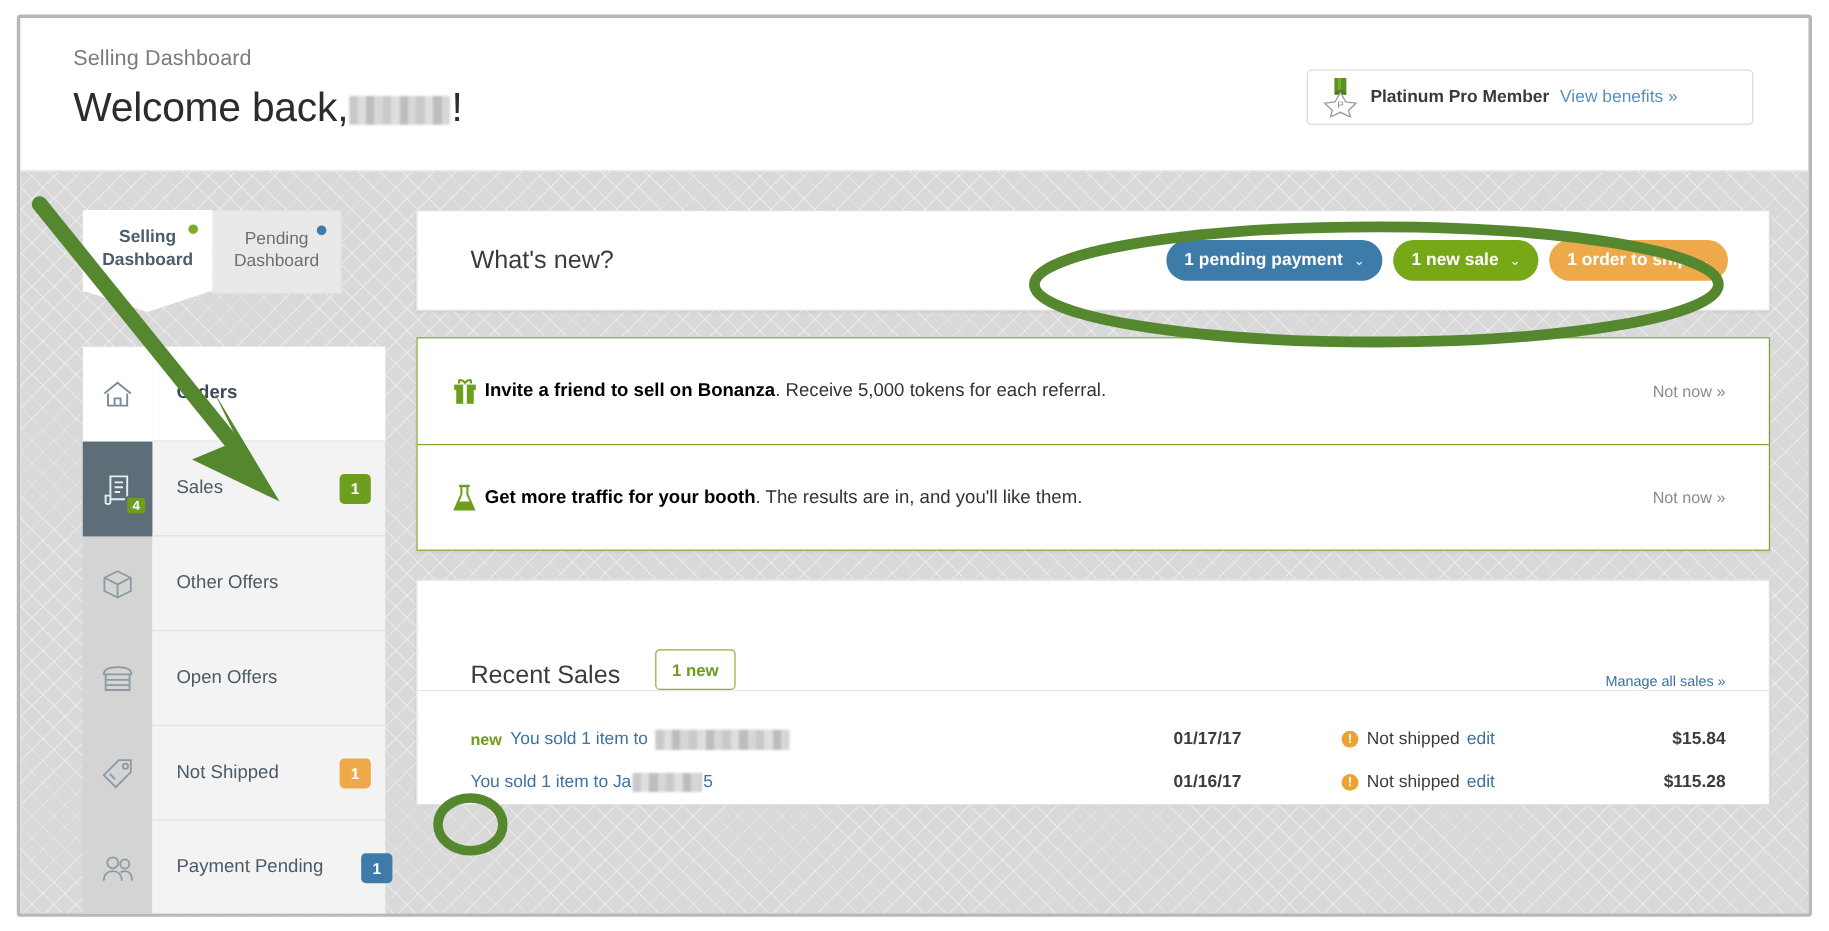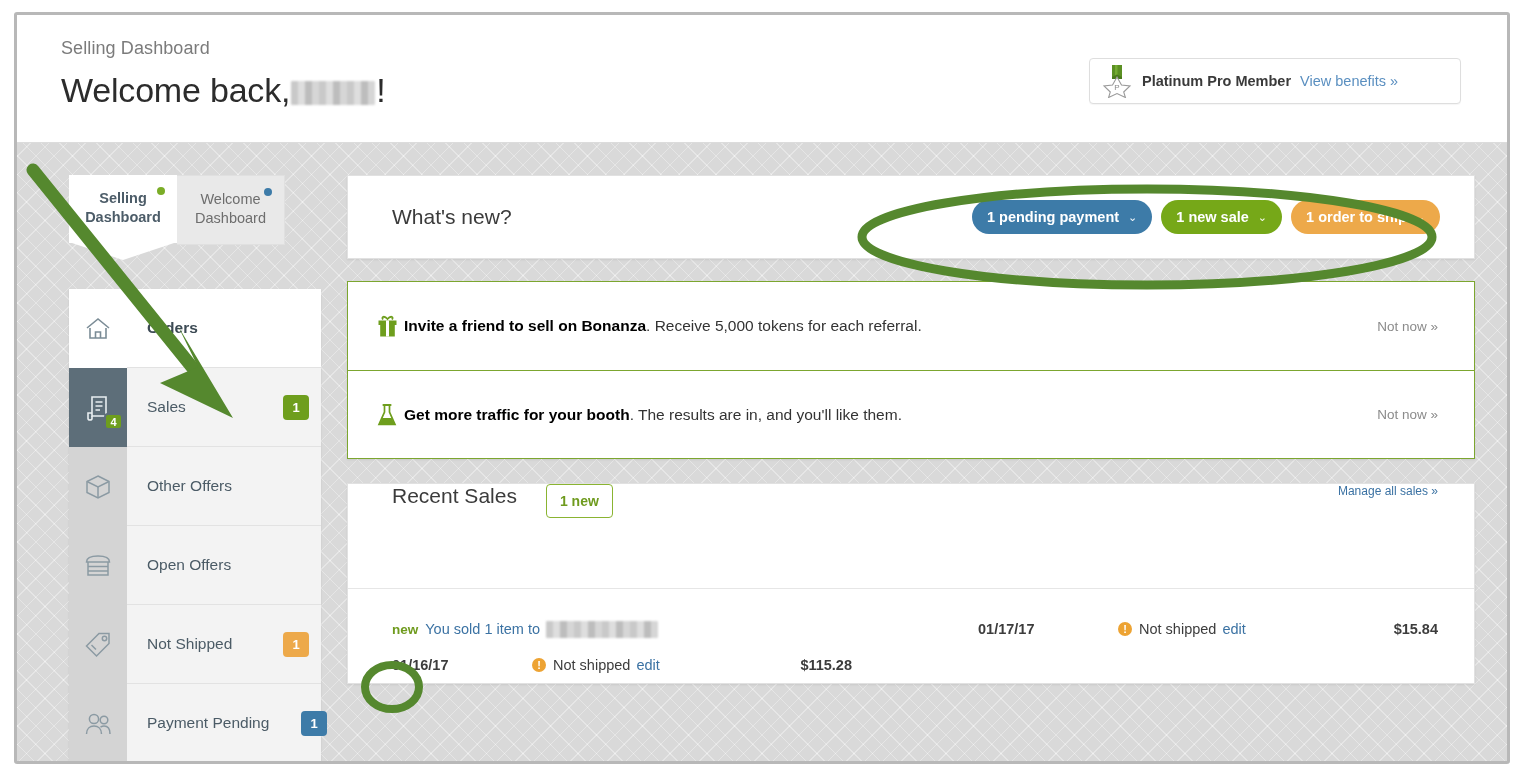--- a/index.html
+++ b/index.html
@@ -217,22 +217,22 @@
   }
   .promo-row + .promo-row { border-top: 1px solid #7ca62f; }
   .promo-icon { width: 34px; flex: 0 0 34px; display: flex; justify-content: center; }
   .promo-text { flex: 1 1 auto; font-size: 15.5px; color: #333; }
   .promo-text .lnk { color: #000000; font-weight: bold; cursor: pointer; }
   .not-now { font-size: 13.5px; color: #8b8b8b; white-space: nowrap; cursor: pointer; }
 
   
   .sales { margin-top: 24px; }
   .sales-head {
-    height: 105px;
-    display: flex; align-items: flex-start;
+    height: 92px;
+    display: flex; align-items: flex-end;
     padding: 0 36px 0 44px;
     border-bottom: 1px solid #e6e6e6;
   }
   .sales-head h2 { font-size: 21px; font-weight: 400; color: #3b3b3b; }
   .new-chip {
     margin-left: 29px;
     border: 1px solid #8ab431; border-radius: 4px;
     color: #6f9b1e; font-size: 14px; font-weight: bold;
     padding: 8px 13px;
     cursor: pointer;
@@ -290,21 +290,21 @@
     <div class="body-area">
 
       <div class="tabs">
         <div class="tab active">
           <span class="tab-dot green"></span>
           <span class="lbl-line">Selling</span>
           <span class="lbl-line">Dashboard</span>
         </div>
         <div class="tab inactive">
           <span class="tab-dot blue"></span>
-          <span class="lbl-line">Welcome</span>
+          <span class="lbl-line">Pending</span>
           <span class="lbl-line">Dashboard</span>
         </div>
       </div>
 
       <div class="leftnav">
         <div class="nav-icons">
 
           <div class="icon-cell first">
             <svg width="28" height="26" viewBox="0 0 28 26" fill="none" stroke="#7b8c96" stroke-width="1.6">
               <path d="M3 12 L14 3 L25 12"></path>
@@ -449,20 +449,25 @@
             <span class="sale-date">01/17/17</span>
             <span class="sale-status">
               <span class="warn-ico">!</span>
               <span>Not shipped</span>
               <span class="edit-link">edit</span>
             </span>
             <span class="sale-amount">$15.84</span>
           </div>
 
           <div class="sale-row">
+            <span class="sale-desc">
+              <span>You sold 1 item to Ja</span>
+                <span class="redact buyer2"></span>
+                <span>5</span>
+            </span>
             <span class="sale-date">01/16/17</span>
             <span class="sale-status">
               <span class="warn-ico">!</span>
               <span>Not shipped</span>
               <span class="edit-link">edit</span>
             </span>
             <span class="sale-amount">$115.28</span>
           </div>
         </div>
 

